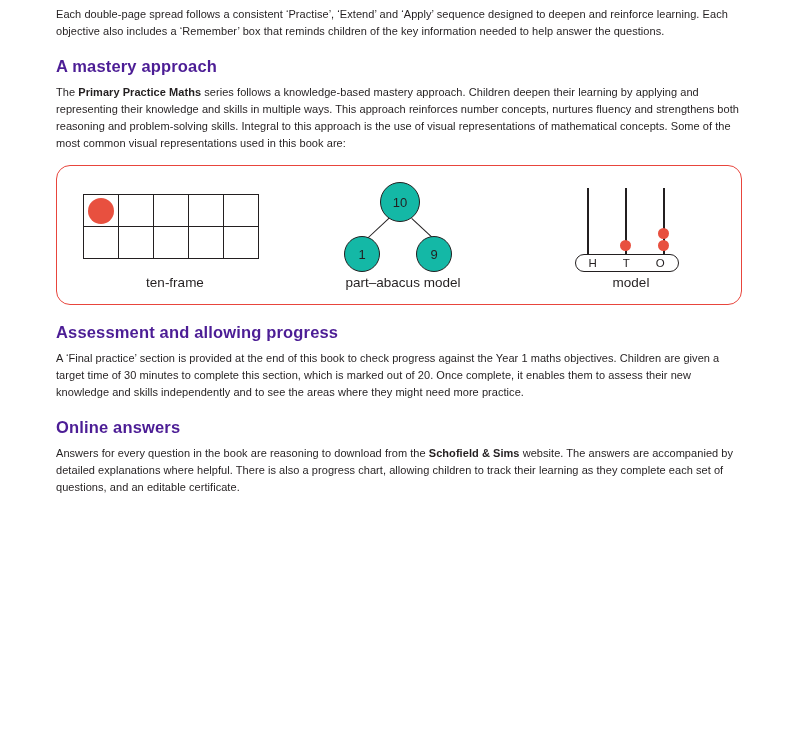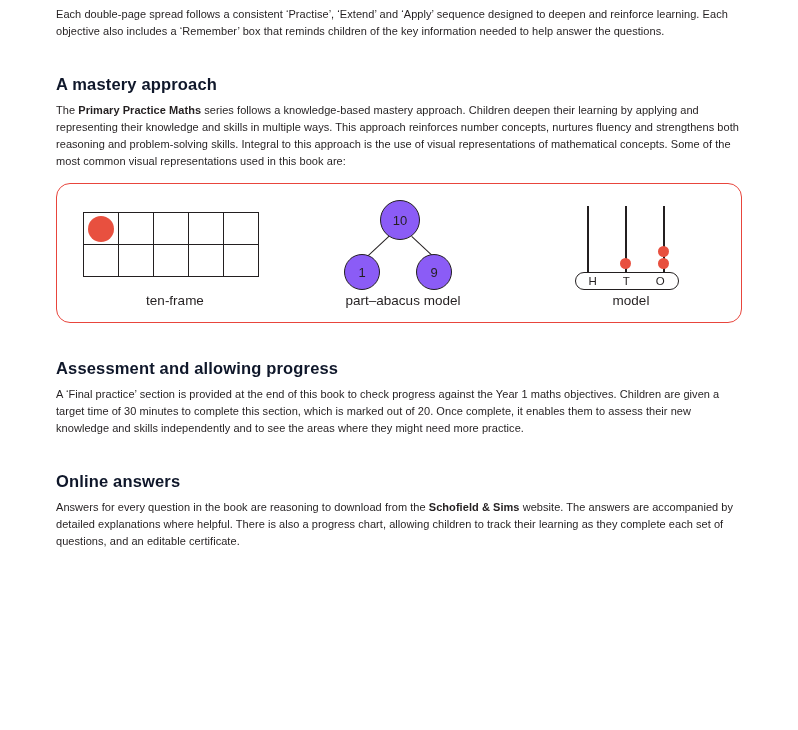--- a/index.html
+++ b/index.html
@@ -24,22 +24,22 @@
   p.body-text {
     font-size: 11px;
     line-height: 1.52;
     margin: 0 0 14px 0;
     color: #231f20;
     letter-spacing: 0.005em;
   }
   h2.section-heading {
     font-size: 16.5px;
     font-weight: bold;
-    color: #0f172a;
-    margin: 36px 0 8px 0;
+    color: #4c1d95;
+    margin: 18px 0 8px 0;
     letter-spacing: 0.01em;
   }
   .bold { font-weight: bold; }
 
   
   .vis-box {
     border: 1.6px solid #e8453c;
     border-radius: 14px;
     height: 140px;
     margin: 10px 0 6px 0;
@@ -103,21 +103,21 @@
     height: 90px;
   }
   .pw-circle {
     position: absolute;
     border: 1.3px solid #231f20;
     border-radius: 50%;
     display: flex;
     align-items: center;
     justify-content: center;
     font-size: 13px;
-    background: #8b5cf6;
+    background: #14b8a6;
     color: #231f20;
   }
   .pw-top {
     width: 38px; height: 38px;
     left: 46px; top: 0;
   }
   .pw-left {
     width: 34px; height: 34px;
     left: 10px; top: 54px;
   }

